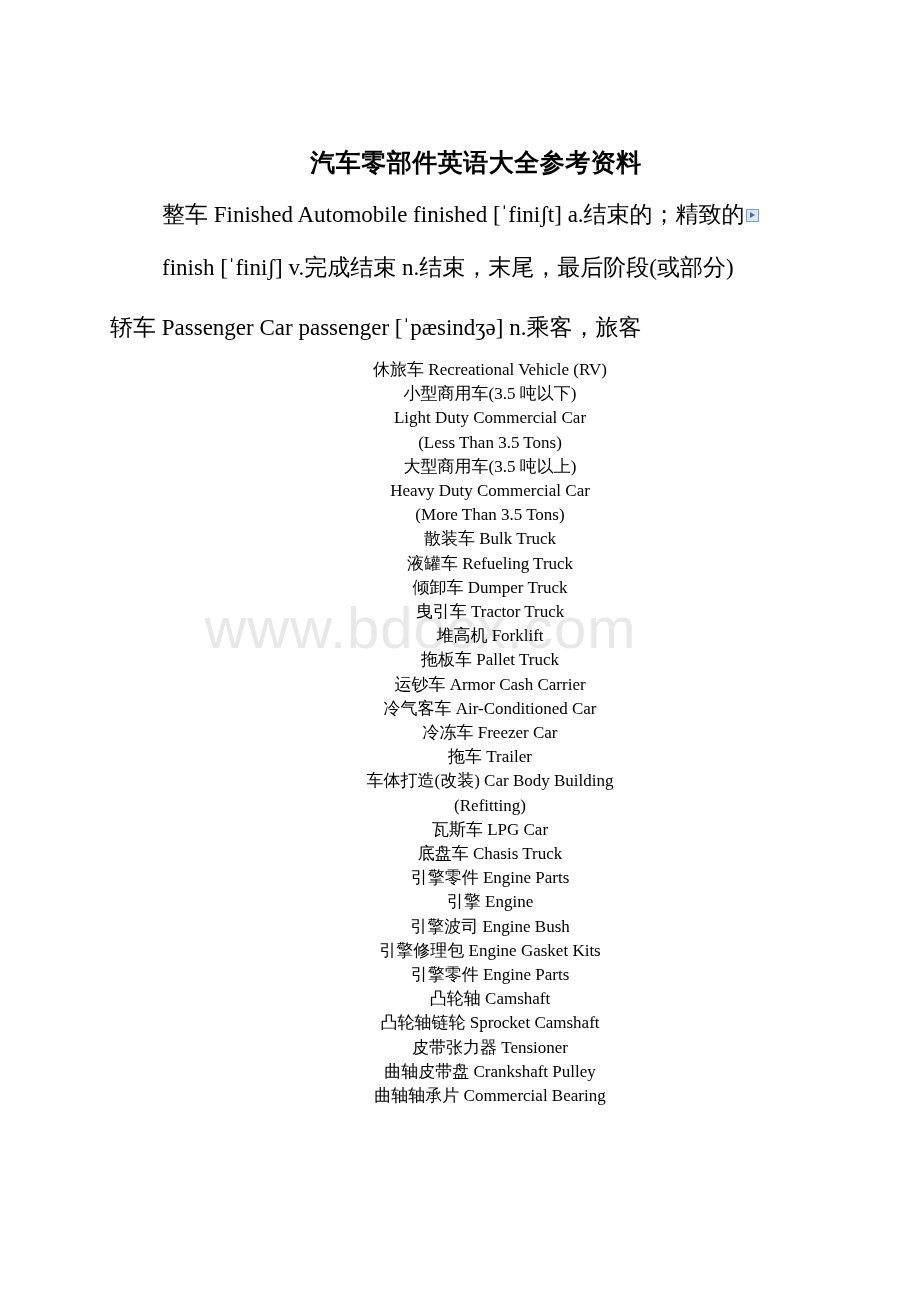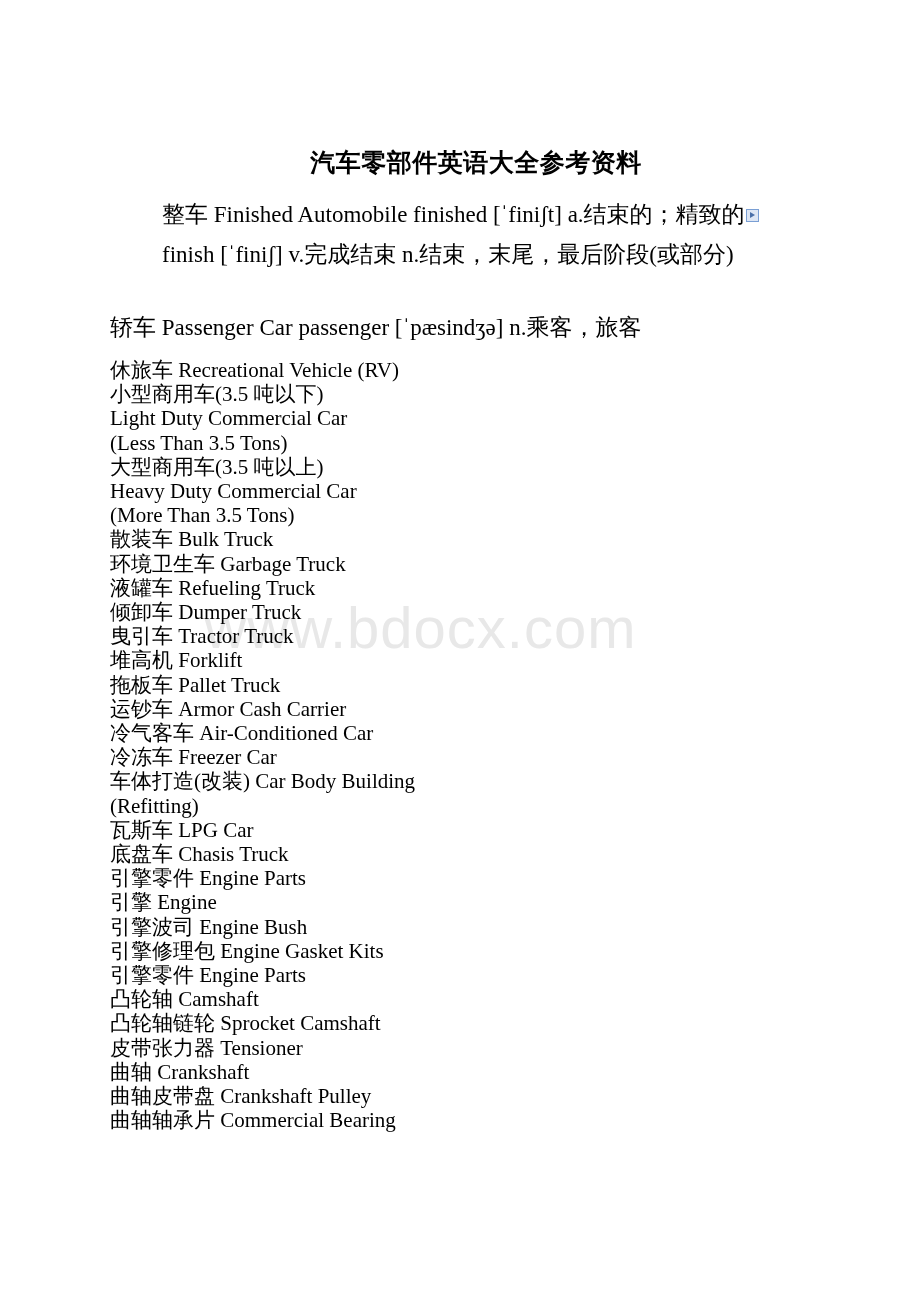--- a/index.html
+++ b/index.html
@@ -64,21 +64,21 @@
     width: 740px;
     font-size: 23px;
     line-height: 41px;
   }
   .intro-para .indent2 {
     display: inline-block;
     width: 52px;
   }
 
   #intro-1 { top: 194px; }
-  #intro-2 { top: 234px; }
+  #intro-2 { top: 247px; }
   #intro-3 { top: 307px; }
 
   .blue-marker {
     display: inline-block;
     width: 11px;
     height: 11px;
     border: 1px solid #7a9fd4;
     background: #dde6f4;
     position: relative;
     top: 0px;
@@ -98,23 +98,24 @@
   }
 
   
   .vocab-list {
     position: absolute;
     left: 110px;
     top: 358px;
     width: 760px;
   }
   .vocab-line {
-    font-size: 21px;
+    font-size: 17px;
     line-height: 24.2px;
     white-space: nowrap;
+    text-align: center;
   }
 </style>
 </head>
 <body>
 
 <div id="page">
 
   <div class="watermark">www.bdocx.com</div>
 
   <div class="content">
@@ -135,40 +136,39 @@
 
     <div class="vocab-list" id="vocab-list">
         <div class="vocab-line">休旅车 Recreational Vehicle (RV)</div>
         <div class="vocab-line">小型商用车(3.5 吨以下)</div>
         <div class="vocab-line">Light Duty Commercial Car</div>
         <div class="vocab-line">(Less Than 3.5 Tons)</div>
         <div class="vocab-line">大型商用车(3.5 吨以上)</div>
         <div class="vocab-line">Heavy Duty Commercial Car</div>
         <div class="vocab-line">(More Than 3.5 Tons)</div>
         <div class="vocab-line">散装车 Bulk Truck</div>
-        <div class="vocab-line">环境卫生车 Garbage Truck</div>
         <div class="vocab-line">液罐车 Refueling Truck</div>
         <div class="vocab-line">倾卸车 Dumper Truck</div>
         <div class="vocab-line">曳引车 Tractor Truck</div>
         <div class="vocab-line">堆高机 Forklift</div>
         <div class="vocab-line">拖板车 Pallet Truck</div>
         <div class="vocab-line">运钞车 Armor Cash Carrier</div>
         <div class="vocab-line">冷气客车 Air-Conditioned Car</div>
         <div class="vocab-line">冷冻车 Freezer Car</div>
+        <div class="vocab-line">拖车 Trailer</div>
         <div class="vocab-line">车体打造(改装) Car Body Building</div>
         <div class="vocab-line">(Refitting)</div>
         <div class="vocab-line">瓦斯车 LPG Car</div>
         <div class="vocab-line">底盘车 Chasis Truck</div>
         <div class="vocab-line">引擎零件 Engine Parts</div>
         <div class="vocab-line">引擎 Engine</div>
         <div class="vocab-line">引擎波司 Engine Bush</div>
         <div class="vocab-line">引擎修理包 Engine Gasket Kits</div>
         <div class="vocab-line">引擎零件 Engine Parts</div>
         <div class="vocab-line">凸轮轴 Camshaft</div>
         <div class="vocab-line">凸轮轴链轮 Sprocket Camshaft</div>
         <div class="vocab-line">皮带张力器 Tensioner</div>
-        <div class="vocab-line">曲轴 Crankshaft</div>
         <div class="vocab-line">曲轴皮带盘 Crankshaft Pulley</div>
         <div class="vocab-line">曲轴轴承片 Commercial Bearing</div>
       </div>
 
   </div>
 </div>
 
 </body></html>

